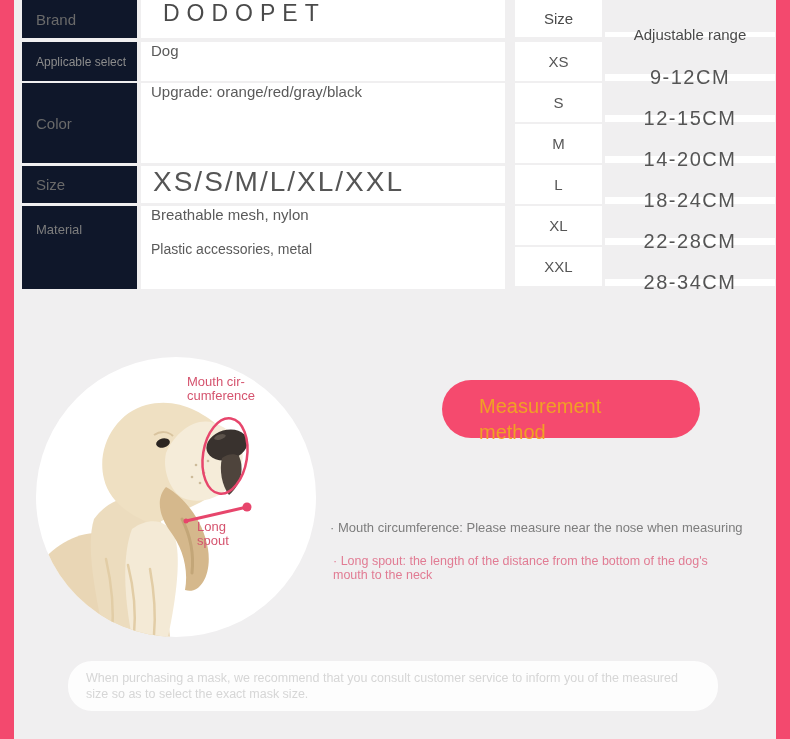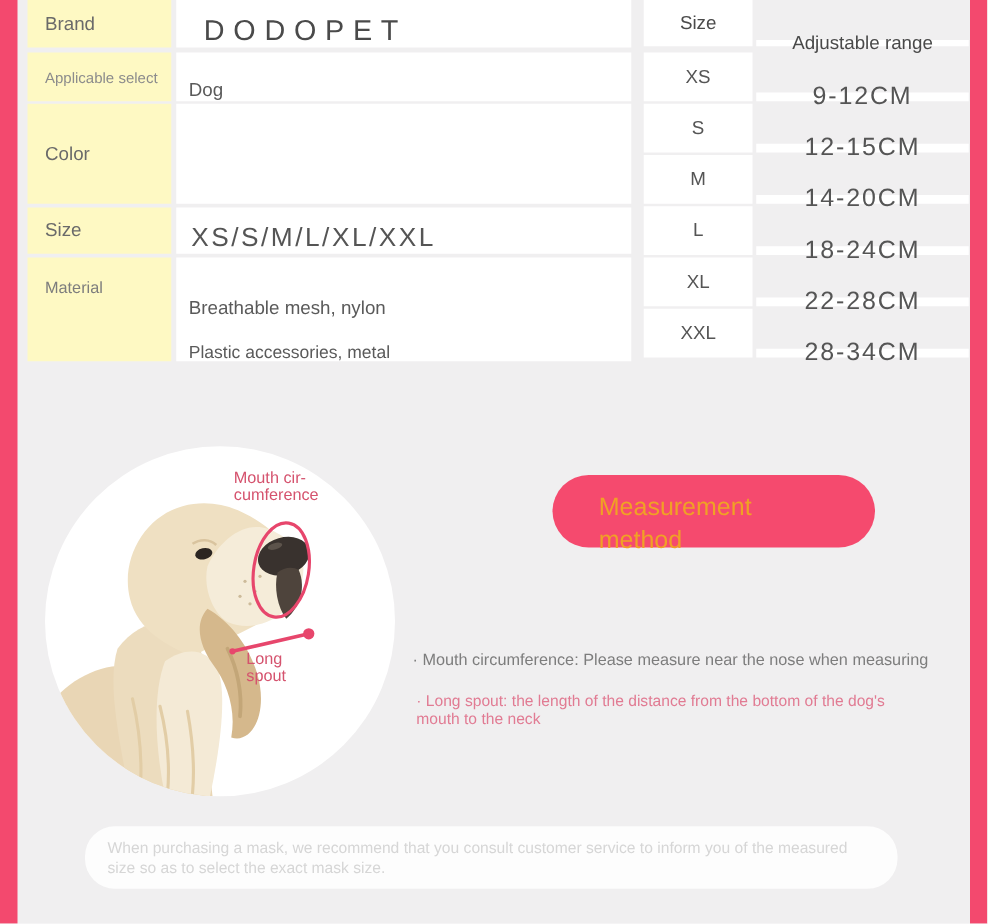--- a/index.html
+++ b/index.html
@@ -14,33 +14,33 @@
 
   
   .spec-table{position:absolute;left:22px;top:0;width:483px;}
   .spec-row{display:flex;}
   .row-brand{height:38px;margin-bottom:4px;}
   .row-applicable{height:39px;margin-bottom:2px;}
   .row-color{height:80px;margin-bottom:3px;}
   .row-size{height:37px;margin-bottom:3px;}
   .row-material{height:83px;}
   .label-cell{
-    width:115px;background:#fef9c3;margin-right:4px;flex:none;
+    width:115px;background:#0f172a;margin-right:4px;flex:none;
     display:flex;align-items:center;padding-left:14px;box-sizing:border-box;
     font-size:15px;color:#6a6a6a;
   }
   .row-applicable .label-cell{font-size:12px;color:#8c8c8c;}
   .row-material .label-cell{font-size:13px;color:#7d7d7d;align-items:flex-start;padding-top:16px;}
   .value-cell{
-    flex:1;background:#ffffff;display:flex;flex-direction:column;justify-content:flex-end;
+    flex:1;background:#ffffff;display:flex;flex-direction:column;justify-content:flex-start;
     padding-left:10px;box-sizing:border-box;font-size:15px;color:#5a5a5a;
   }
   .row-brand .value-cell{font-size:23px;color:#4a4a4a;letter-spacing:7px;padding-left:22px;}
   .row-color .value-cell{gap:17px;}
-  .row-size .value-cell{font-size:21px;letter-spacing:2px;padding-left:12px;color:#555;}
+  .row-size .value-cell{font-size:28px;letter-spacing:2px;padding-left:12px;color:#555;}
   .row-material .value-cell{gap:18px;}
   .row-material .line2{font-size:14px;}
 
   
   .size-table{position:absolute;left:515px;top:0;width:260px;}
   .size-row{display:flex;height:39px;margin-bottom:2px;}
   .size-row.header{height:37px;margin-bottom:5px;}
   .size-cell{background:#fff;display:flex;align-items:center;justify-content:center;box-sizing:border-box;}
   .col-size{width:87px;margin-right:3px;flex:none;font-size:15px;color:#555;}
   .col-range{flex:1;font-size:20px;letter-spacing:1.5px;color:#555;margin-top:32px;}
@@ -96,20 +96,21 @@
     </div>
     <div class="spec-row row-applicable">
       <div class="label-cell">Applicable select</div>
       <div class="value-cell">
           <span>Dog</span>
         </div>
     </div>
     <div class="spec-row row-color">
       <div class="label-cell">Color</div>
       <div class="value-cell">
+        <span class="line1">Upgrade: orange/red/gray/black</span>
       </div>
     </div>
     <div class="spec-row row-size">
       <div class="label-cell">Size</div>
       <div class="value-cell">
           <span>XS/S/M/L/XL/XXL</span>
         </div>
     </div>
     <div class="spec-row row-material">
       <div class="label-cell">Material</div>

